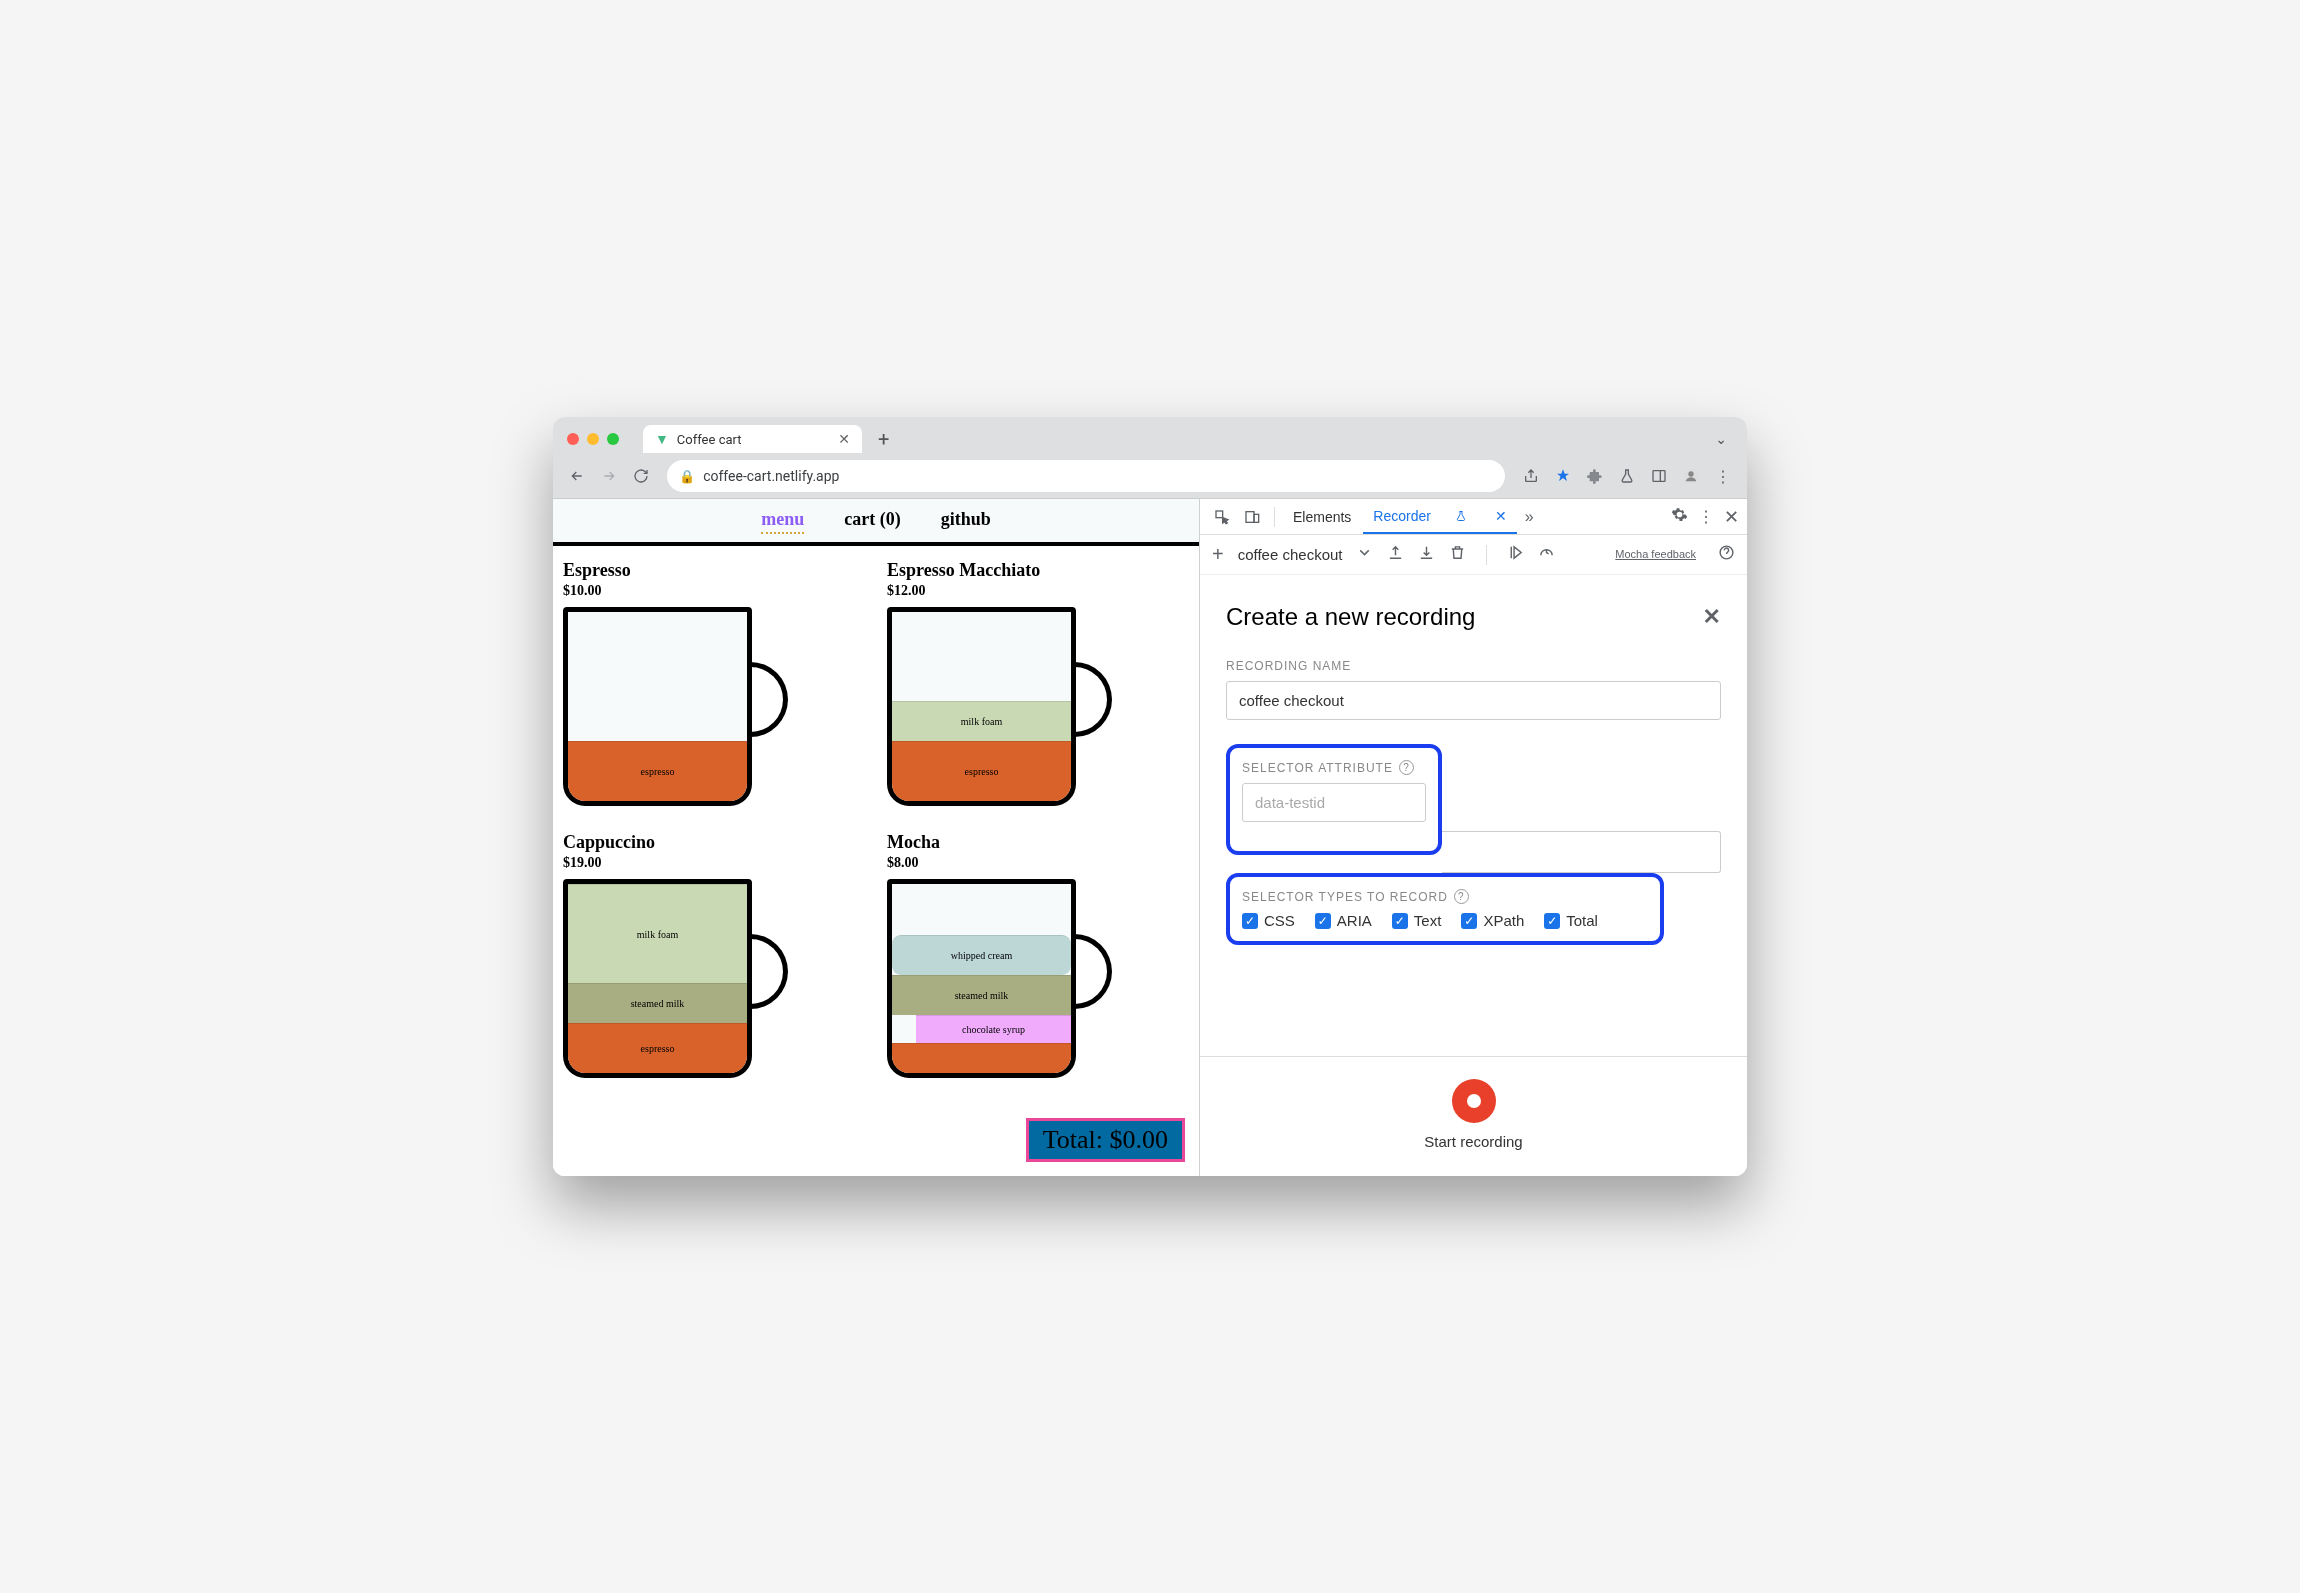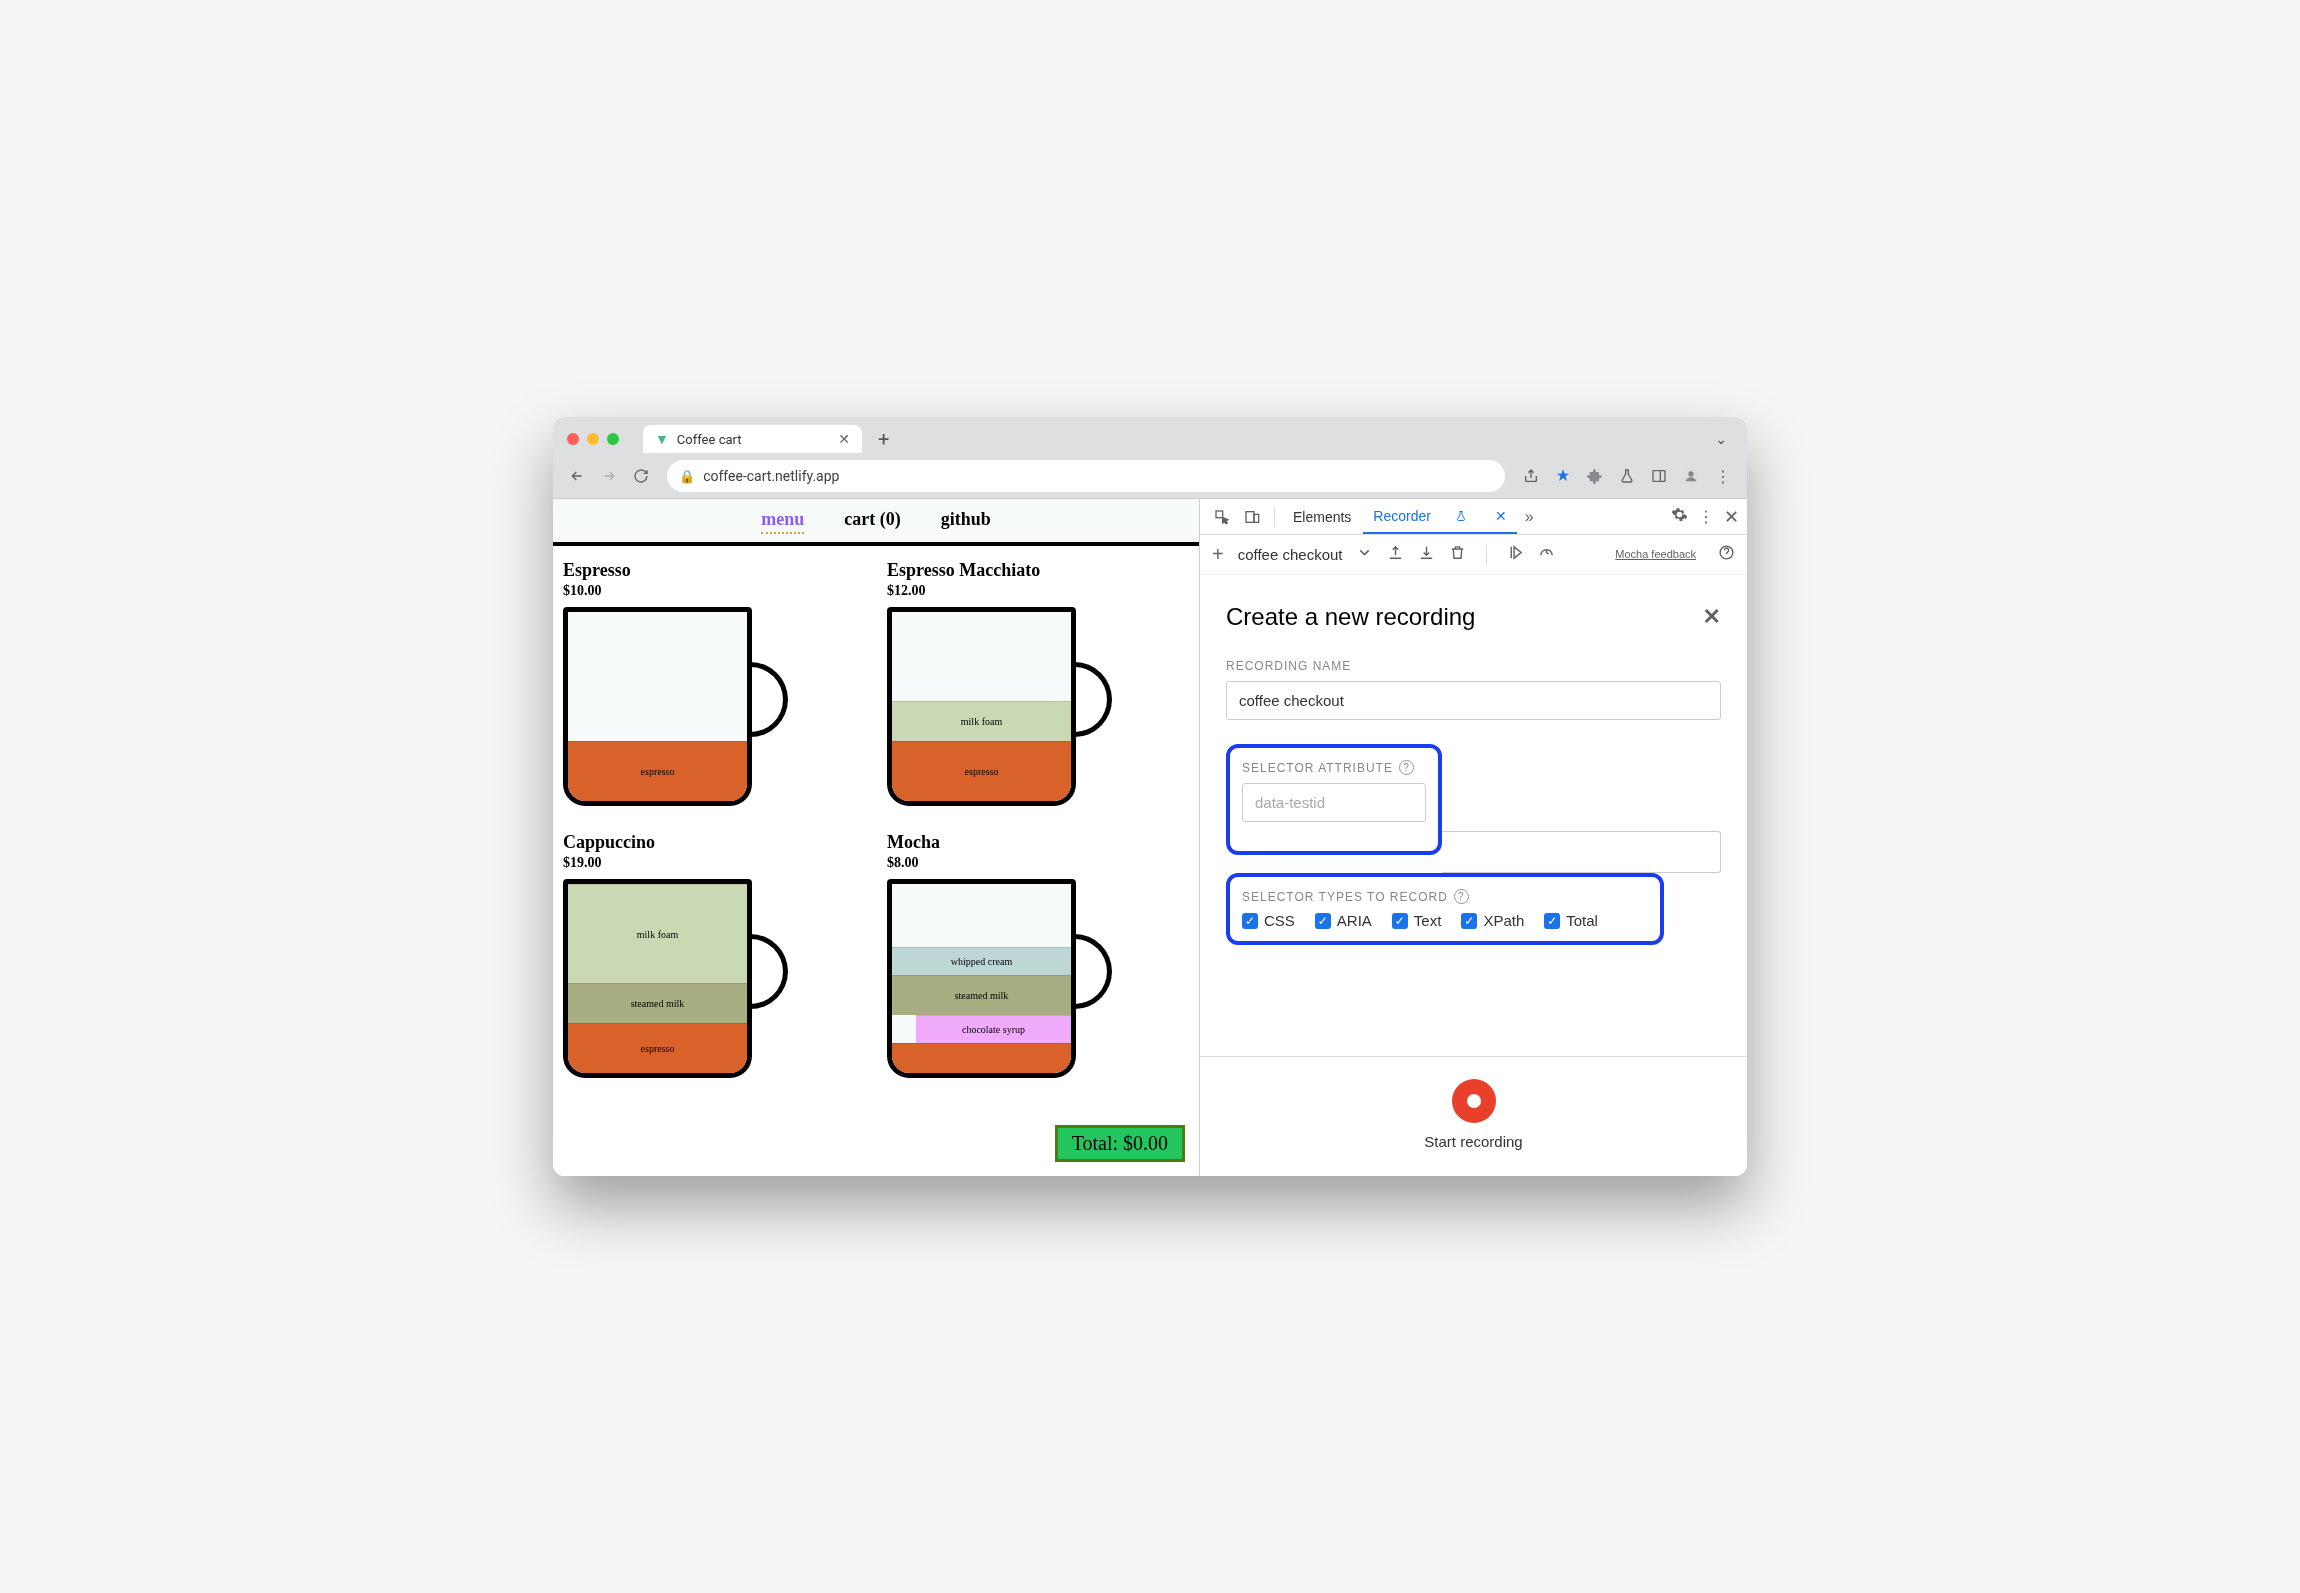--- a/index.html
+++ b/index.html
@@ -87,28 +87,28 @@
   }
   .handle {
     position:absolute; right:4px; top:55px; width:40px; height:75px;
     border:5px solid #000; border-left:none; border-radius:0 40px 40px 0;
   }
   .layer { text-align:center; font-size:10px; padding:6px 0; border-top:1px solid rgba(0,0,0,0.1);}
   .espresso{background:#d8622a; color:#000; height:60px; display:flex;align-items:center;justify-content:center;}
   .milkfoam{background:#c9d9b4; height:40px; display:flex;align-items:center;justify-content:center;}
   .steamed{background:#a8ae82; height:40px; display:flex;align-items:center;justify-content:center;}
   .choc{background:#f0abfc; height:28px; display:flex;align-items:center;justify-content:center;margin-left:24px;}
-  .whip{background:#bdd7d7; height:28px; display:flex;align-items:center;justify-content:center;}
+  .whip{background:#bdd7d7; height:40px; display:flex;align-items:center;justify-content:center;border-radius:9px;}
   .cap-milk{background:#c9d9b4; height:100px; display:flex;align-items:center;justify-content:center;}
   .cap-espresso{background:#d8622a;height:50px;display:flex;align-items:center;justify-content:center;}
 
   .total-box {
     position:absolute; right:14px; bottom:14px;
-    background:#22c55e; border:3px solid #4d7c0f;
-    padding:4px 14px; font-size:20px;
+    background:#0369a1; border:3px solid #ec4899;
+    padding:4px 14px; font-size:26px;
   }
 
   
   .devtools { width:547px; display:flex; flex-direction:column; background:#fff; font-family: -apple-system, sans-serif;}
   .dt-tabs {
     display:flex; align-items:center; gap:2px; border-bottom:1px solid #ddd;
     padding:0 8px; height:36px;
   }
   .dt-icn { width:28px; color:#5f6368; display:flex;align-items:center;justify-content:center; cursor:pointer;}
   .dt-icn svg{width:16px;height:16px;}

